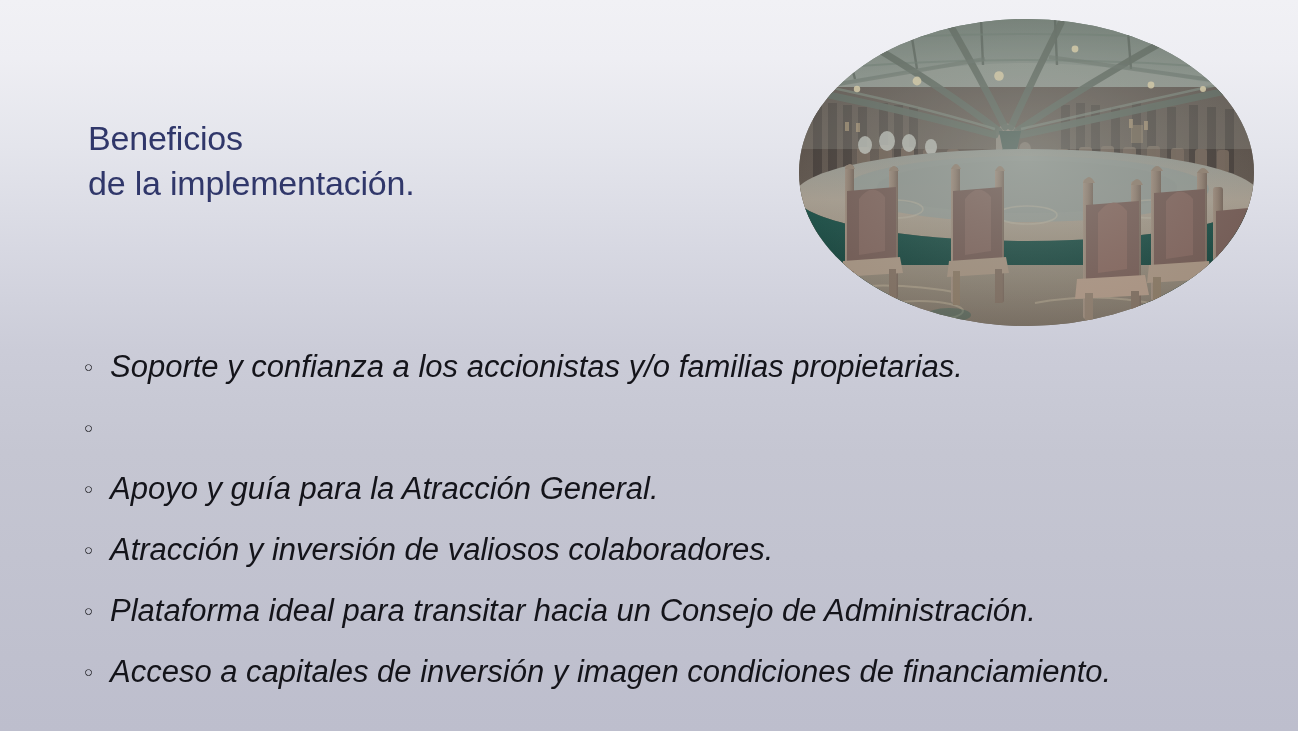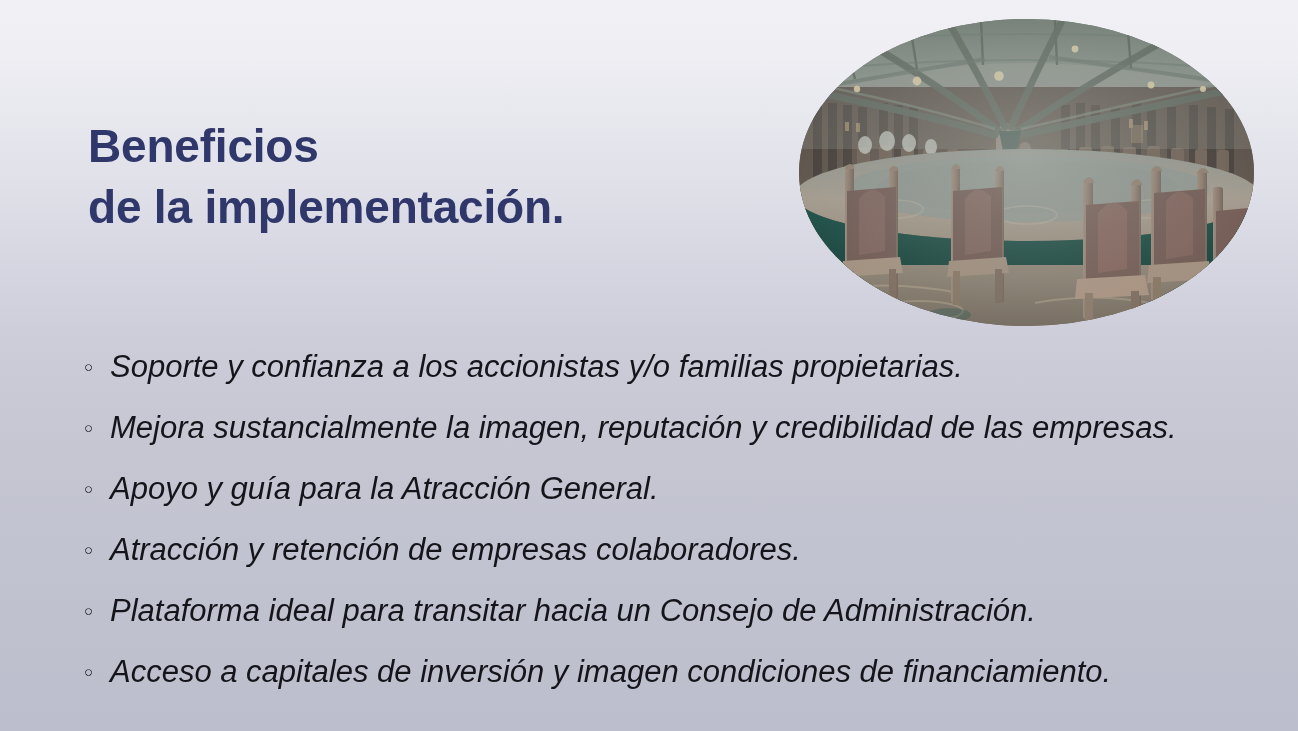--- a/index.html
+++ b/index.html
@@ -31,22 +31,22 @@
   }
 
   
   .title-block {
     position: absolute;
     left: 88px;
     top: 116px;
     width: 700px;
   }
   .title-line {
-    font-size: 46px;
-    font-weight: bold;
+    font-size: 34px;
+    font-weight: normal;
     color: #30376a;
     line-height: 1.32;
     letter-spacing: -0.2px;
     white-space: nowrap;
   }
 
   
   .oval-frame {
     position: absolute;
     left: 799px;
@@ -338,31 +338,30 @@
 
   <div class="bullet-list">
 
     <div class="bullet-row">
       <span class="bullet-marker">○</span>
       <span class="bullet-text">Soporte y confianza a los accionistas y/o familias propietarias.</span>
     </div>
 
     <div class="bullet-row">
       <span class="bullet-marker">○</span>
-      <span class="bullet-text">Mejora sustancialmente la imagen, reputación y credibilidad de las empresas.</span>
     </div>
 
     <div class="bullet-row">
       <span class="bullet-marker">○</span>
       <span class="bullet-text">Apoyo y guía para la Atracción General.</span>
     </div>
 
     <div class="bullet-row">
       <span class="bullet-marker">○</span>
-      <span class="bullet-text">Atracción y retención de empresas colaboradores.</span>
+      <span class="bullet-text">Atracción y inversión de valiosos colaboradores.</span>
     </div>
 
     <div class="bullet-row">
       <span class="bullet-marker">○</span>
       <span class="bullet-text">Plataforma ideal para transitar hacia un Consejo de Administración.</span>
     </div>
 
     <div class="bullet-row">
       <span class="bullet-marker">○</span>
       <span class="bullet-text">Acceso a capitales de inversión y imagen condiciones de financiamiento.</span>

